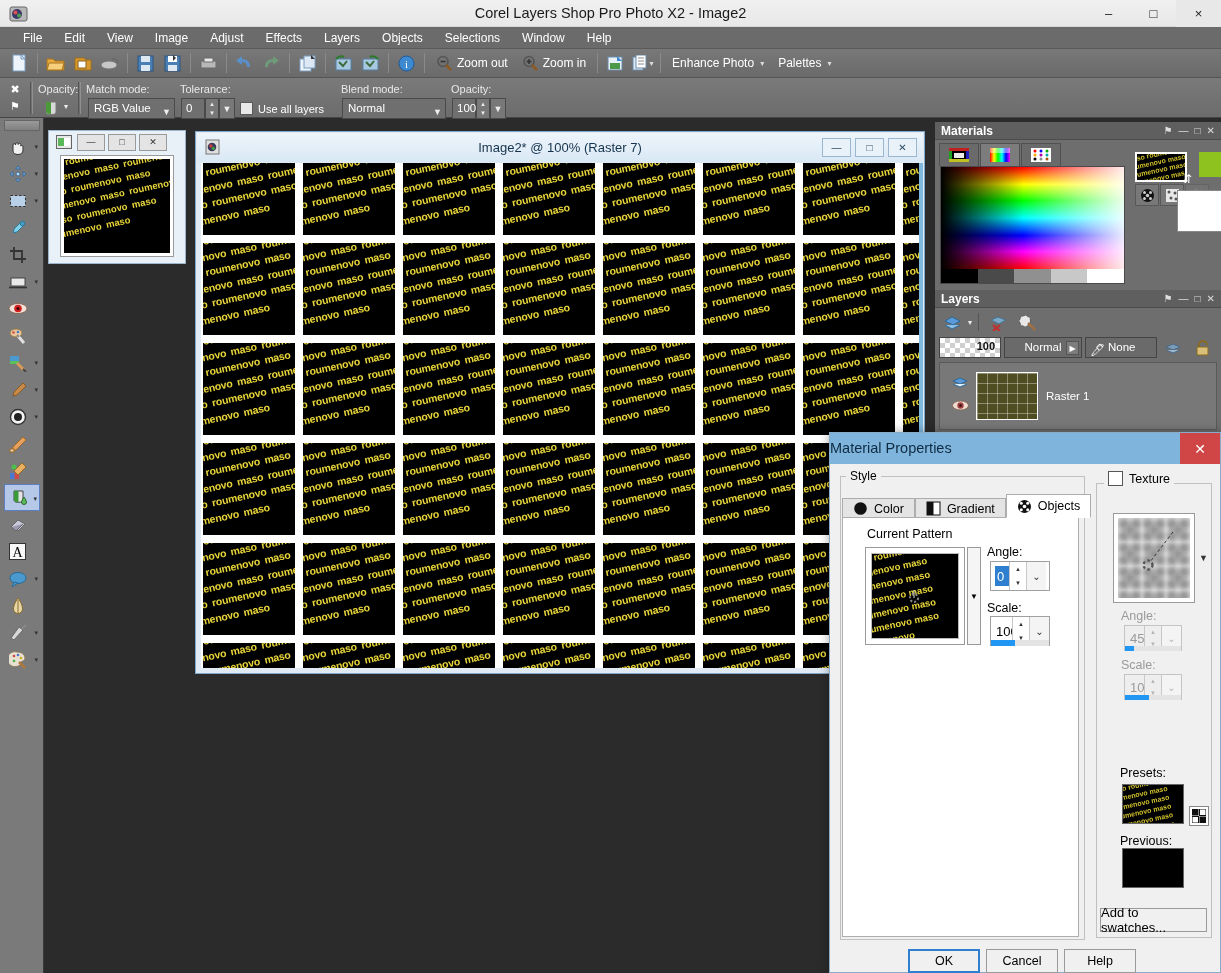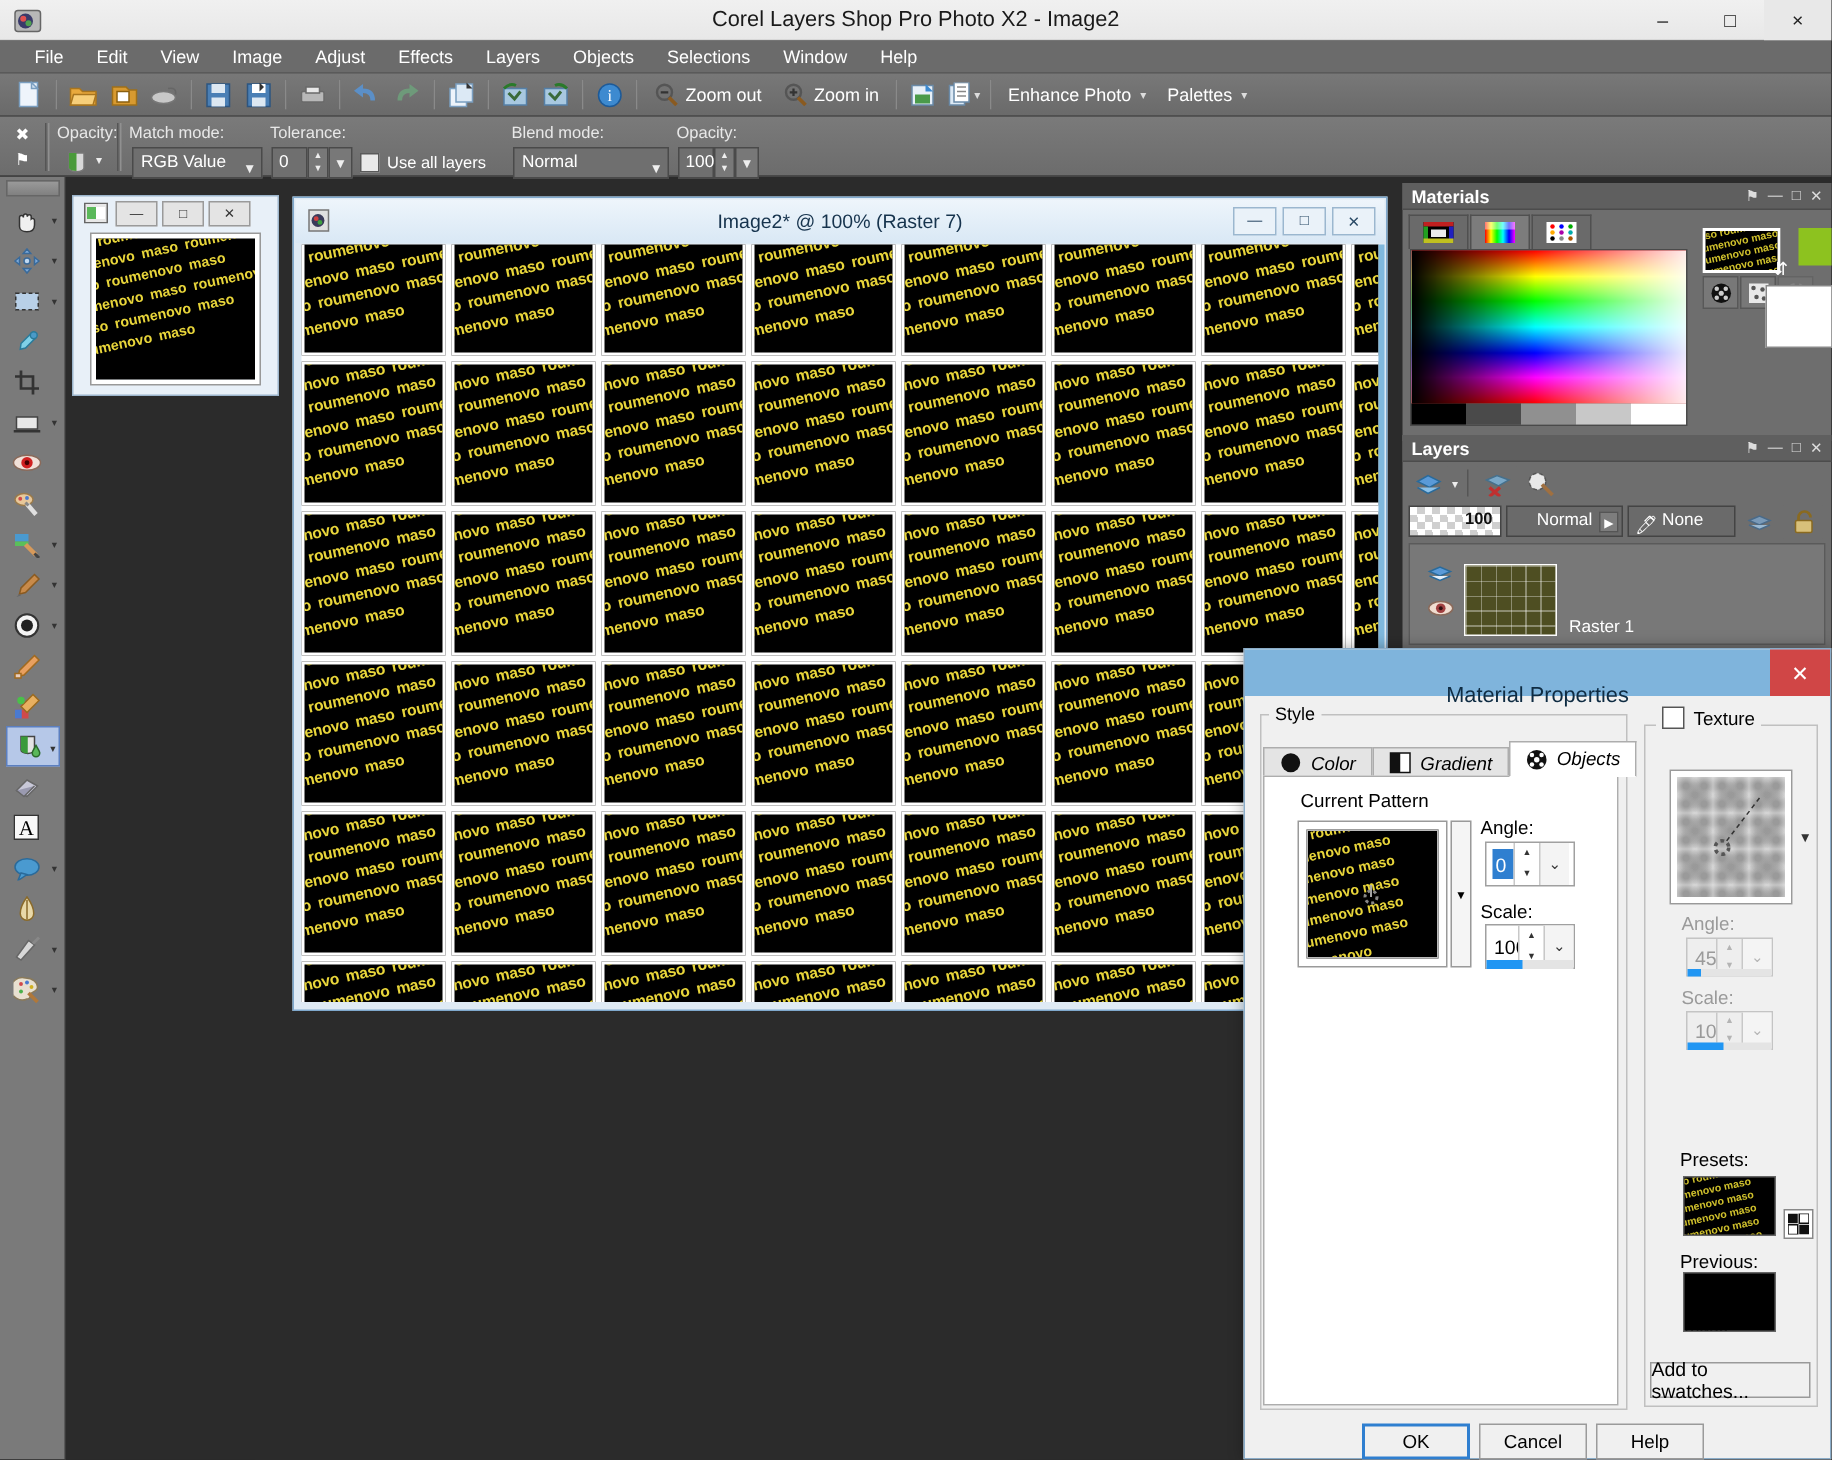--- a/index.html
+++ b/index.html
@@ -194,46 +194,46 @@
   .op-field span { position:absolute; right:5px; top:2px; font-size:11px; color:#111; font-weight:bold; }
   .blend-field { width:78px; height:21px; background:#6a6a6a; border:1px solid #444;
                  color:#fff; font-size:11.5px; text-align:center; line-height:19px; position:relative; }
   .blend-field i { position:absolute; right:2px; top:3px; width:13px; height:14px;
                    background:#7d7d7d; border:1px solid #555; font-size:8px; font-style:normal;
                    line-height:13px; text-align:center; }
   .link-field { width:72px; height:21px; background:#6a6a6a; border:1px solid #444;
                 color:#fff; font-size:11.5px; line-height:19px; position:relative; padding-left:22px; }
   .layer-list { position:absolute; left:4px; top:72px; width:278px; height:68px;
                 background:#787878; border:1px solid #5a5a5a; }
-  .layer-row { position:absolute; left:6px; top:5px; width:268px; height:56px; display:flex; align-items:flex-end; }
+  .layer-row { position:absolute; left:6px; top:5px; width:268px; height:56px; display:flex; align-items:center; }
   .layer-thumb { width:62px; height:48px; border:1px solid #fff; margin-left:30px;
       background:
         repeating-linear-gradient(to right, rgba(255,255,255,.35) 0 1px, transparent 1px 10px),
         repeating-linear-gradient(to bottom, rgba(255,255,255,.35) 0 1px, transparent 1px 10px),
         #4e4e22; }
   .layer-name { margin-left:8px; color:#fff; font-size:11.5px; }
   .layer-icons { position:absolute; left:2px; top:4px; width:26px; }
   .li { width:24px; height:22px; display:flex; align-items:center; justify-content:center; font-size:12px; }
 
   
   .mpdlg {
     position:absolute; left:829px; top:432px; width:392px; height:541px;
     background:#f0f0f0; border:1px solid #8aacc8;
     box-shadow: 0 0 10px rgba(0,0,0,.35);
   }
   .mp-title { position:absolute; left:0; top:0; width:390px; height:31px;
               background:#7fb4dc; }
-  .mp-title-txt { position:absolute; left:0; top:16px; width:390px; height:31px;
-                  line-height:31px; text-align:center; font-size:14.5px; color:#0e2b42; }
+  .mp-title-txt { position:absolute; left:0; top:0; width:390px; height:31px;
+                  line-height:31px; text-align:left; font-size:14.5px; color:#0e2b42; }
   .mp-close { position:absolute; right:0; top:0; width:40px; height:31px; background:#d04646;
               color:#fff; font-size:14px; display:flex; align-items:center; justify-content:center; }
   .grp { position:absolute; border:1px solid #c0c0c0; }
   .grp-lbl { position:absolute; background:#f0f0f0; padding:0 4px; font-size:12px; color:#000; }
 
-  .tabstrip { position:absolute; left:842px; top:494px; display:flex; align-items:flex-end;font-style:italic; }
+  .tabstrip { position:absolute; left:842px; top:494px; display:flex; align-items:flex-end; }
   .sty-tab { height:20px; background:#e4e4e4; border:1px solid #adadad; border-bottom:none;
              display:flex; align-items:center; gap:6px; padding:0 10px; font-size:12.5px; color:#000; }
   .sty-tab.active { height:24px; background:#fff; border-bottom:1px solid #fff; z-index:3; }
 
   .pat-panel { position:absolute; left:842px; top:517px; width:237px; height:420px;
                background:#fff; border:1px solid #adadad; }
   .cur-pat-lbl { position:absolute; left:24px; top:9px; font-size:12.5px; color:#000; }
   .pat-box { position:absolute; left:22px; top:29px; width:100px; height:98px;
              border:1px solid #9a9a9a; background:#fff; padding:5px; }
   .pat-swatch { width:88px; height:86px; background:#000; position:relative; overflow:hidden;

